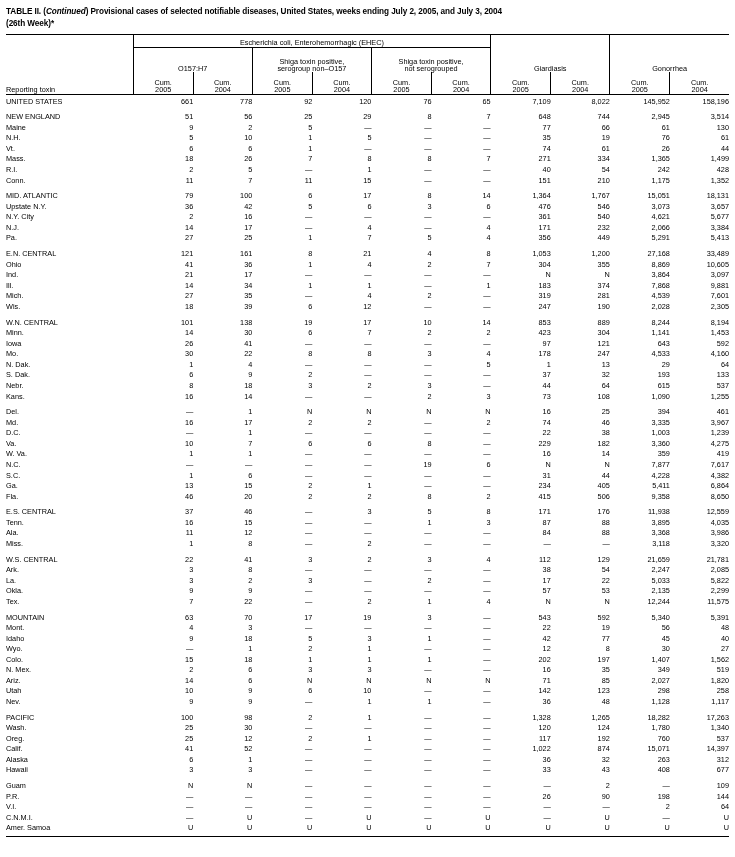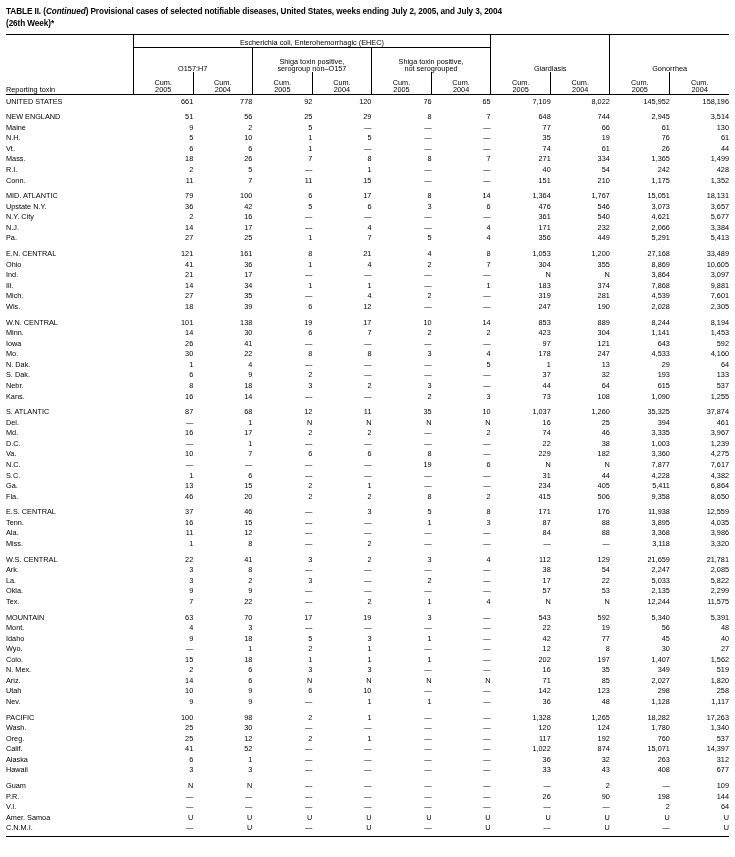--- a/index.html
+++ b/index.html
@@ -531,33 +531,20 @@
           <td class="num">3</td>
           <td class="num">73</td>
           <td class="num">108</td>
           <td class="num">1,090</td>
           <td class="num">1,255</td>
         </tr>
         <tr class="spacer">
           <td colspan="11"></td>
         </tr>
         <tr>
-          <td class="area">S. ATLANTIC</td>
-          <td class="num">87</td>
-          <td class="num">68</td>
-          <td class="num">12</td>
-          <td class="num">11</td>
-          <td class="num">35</td>
-          <td class="num">10</td>
-          <td class="num">1,037</td>
-          <td class="num">1,260</td>
-          <td class="num">35,325</td>
-          <td class="num">37,874</td>
-        </tr>
-        <tr>
           <td class="area">Del.</td>
           <td class="num">—</td>
           <td class="num">1</td>
           <td class="num">N</td>
           <td class="num">N</td>
           <td class="num">N</td>
           <td class="num">N</td>
           <td class="num">16</td>
           <td class="num">25</td>
           <td class="num">394</td>
@@ -594,20 +581,33 @@
           <td class="num">10</td>
           <td class="num">7</td>
           <td class="num">6</td>
           <td class="num">6</td>
           <td class="num">8</td>
           <td class="num">—</td>
           <td class="num">229</td>
           <td class="num">182</td>
           <td class="num">3,360</td>
           <td class="num">4,275</td>
+        </tr>
+        <tr>
+          <td class="area">W. Va.</td>
+          <td class="num">1</td>
+          <td class="num">1</td>
+          <td class="num">—</td>
+          <td class="num">—</td>
+          <td class="num">—</td>
+          <td class="num">—</td>
+          <td class="num">16</td>
+          <td class="num">14</td>
+          <td class="num">359</td>
+          <td class="num">419</td>
         </tr>
         <tr>
           <td class="area">N.C.</td>
           <td class="num">—</td>
           <td class="num">—</td>
           <td class="num">—</td>
           <td class="num">—</td>
           <td class="num">19</td>
           <td class="num">6</td>
           <td class="num">N</td>
@@ -1014,43 +1014,43 @@
           <td class="num">—</td>
           <td class="num">—</td>
           <td class="num">—</td>
           <td class="num">—</td>
           <td class="num">—</td>
           <td class="num">—</td>
           <td class="num">2</td>
           <td class="num">64</td>
         </tr>
         <tr>
+          <td class="area">C.N.M.I.</td>
+          <td class="num">—</td>
+          <td class="num">U</td>
+          <td class="num">—</td>
+          <td class="num">U</td>
+          <td class="num">—</td>
+          <td class="num">U</td>
+          <td class="num">—</td>
+          <td class="num">U</td>
+          <td class="num">—</td>
+          <td class="num">U</td>
+        </tr>
+        <tr>
           <td class="area">Amer. Samoa</td>
           <td class="num">U</td>
           <td class="num">U</td>
           <td class="num">U</td>
           <td class="num">U</td>
           <td class="num">U</td>
           <td class="num">U</td>
           <td class="num">U</td>
           <td class="num">U</td>
           <td class="num">U</td>
-          <td class="num">U</td>
-        </tr>
-        <tr>
-          <td class="area">C.N.M.I.</td>
-          <td class="num">—</td>
-          <td class="num">U</td>
-          <td class="num">—</td>
-          <td class="num">U</td>
-          <td class="num">—</td>
-          <td class="num">U</td>
-          <td class="num">—</td>
-          <td class="num">U</td>
-          <td class="num">—</td>
           <td class="num">U</td>
         </tr>
       </tbody>
   </table>
 
   <div class="footsep"></div>
 
 </div>
 
 </body></html>

